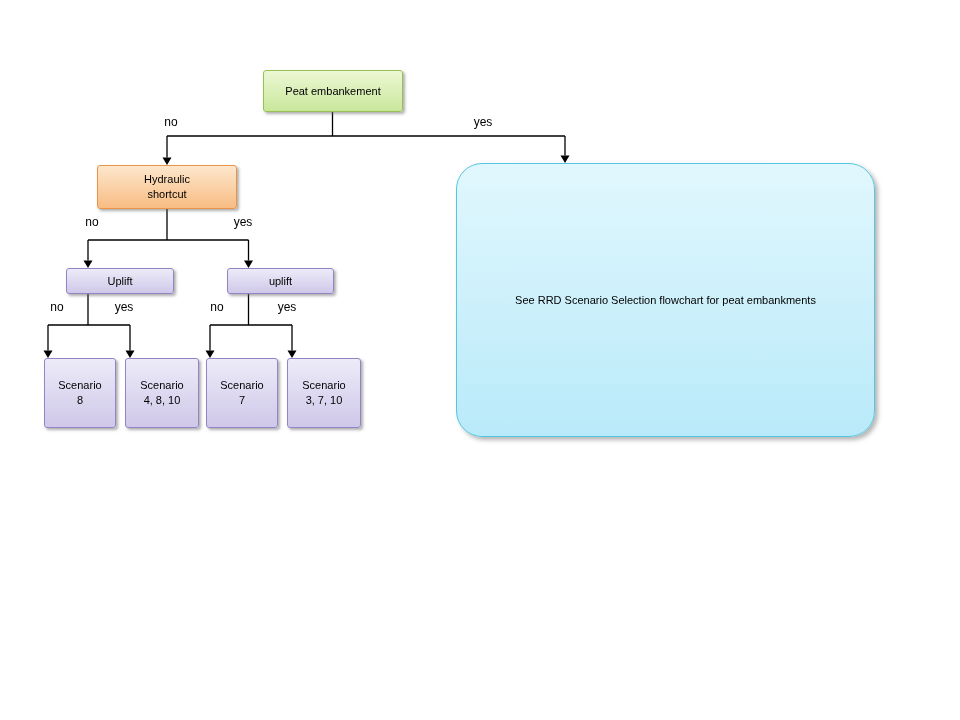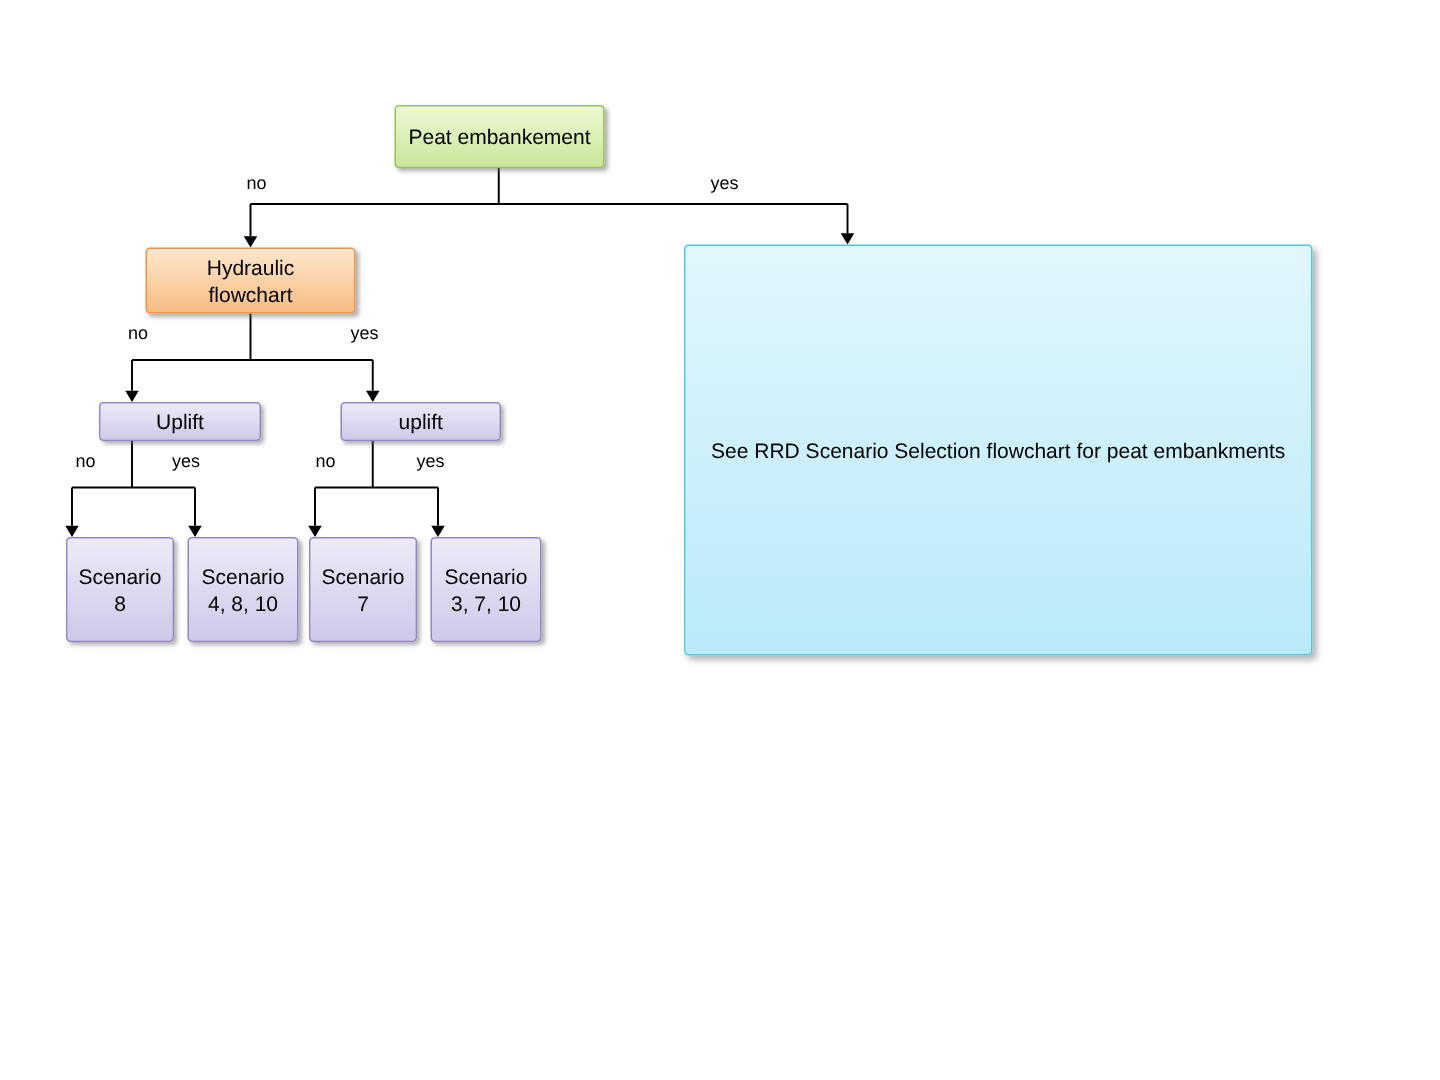--- a/index.html
+++ b/index.html
@@ -17,21 +17,21 @@
     background: #ffffff;
   }
   .connectors {
     position: absolute; left: 0; top: 0;
     pointer-events: none;
   }
   .node {
     position: absolute;
     display: flex; align-items: center; justify-content: center;
     text-align: center;
-    font-size: 14px;
+    font-size: 11px;
     border-radius: 3px;
     box-shadow: 2px 2px 3px rgba(110,110,110,0.55);
   }
   .node .lbl { white-space: pre-line; line-height: 1.32; }
   .node.green {
     background: linear-gradient(to bottom, var(--peat-fill-top), var(--peat-fill-bottom));
     border: 1px solid var(--peat-border);
   }
   .node.orange {
     background: linear-gradient(to bottom, var(--orange-fill-top), var(--orange-fill-bottom));
@@ -90,21 +90,21 @@
       <polygon points="287.5,350.5 296.5,350.5 292,358"></polygon>
     </g>
   </svg>
 
   <div class="node green" style="left:263px; top:70px; width:140px; height:42px;">
     <span class="lbl">Peat embankement</span>
   </div>
 
   <div class="node orange" style="left:97px; top:165px; width:140px; height:44px;">
     <span class="lbl">Hydraulic
-flowchart</span>
+shortcut</span>
   </div>
 
   <div class="node purple" style="left:34px; top:268px; width:108px; height:26px;">
     <span class="lbl">Uplift</span>
   </div>
 
   <div class="node purple" style="left:195px; top:268px; width:107px; height:26px;">
     <span class="lbl">uplift</span>
   </div>
 
@@ -121,21 +121,21 @@
   <div class="node purple" style="left:174px; top:358px; width:72px; height:70px;">
     <span class="lbl">Scenario
 7</span>
   </div>
 
   <div class="node purple" style="left:255px; top:358px; width:74px; height:70px;">
     <span class="lbl">Scenario
 3, 7, 10</span>
   </div>
 
-  <div class="node cyan" style="left:456px; top:163px; width:419px; height:274px;">
+  <div class="node cyan" style="left:456px; top:163px; width:419px; height:274px;border-radius:26px;">
     <span class="lbl">See RRD Scenario Selection flowchart for peat embankments</span>
   </div>
 
   <div class="edge-label" style="left:171px; top:122px;">no</div>
   <div class="edge-label" style="left:483px; top:122px;">yes</div>
 
   <div class="edge-label" style="left:92px; top:222px;">no</div>
   <div class="edge-label" style="left:243px; top:222px;">yes</div>
 
   <div class="edge-label" style="left:57px; top:307px;">no</div>

